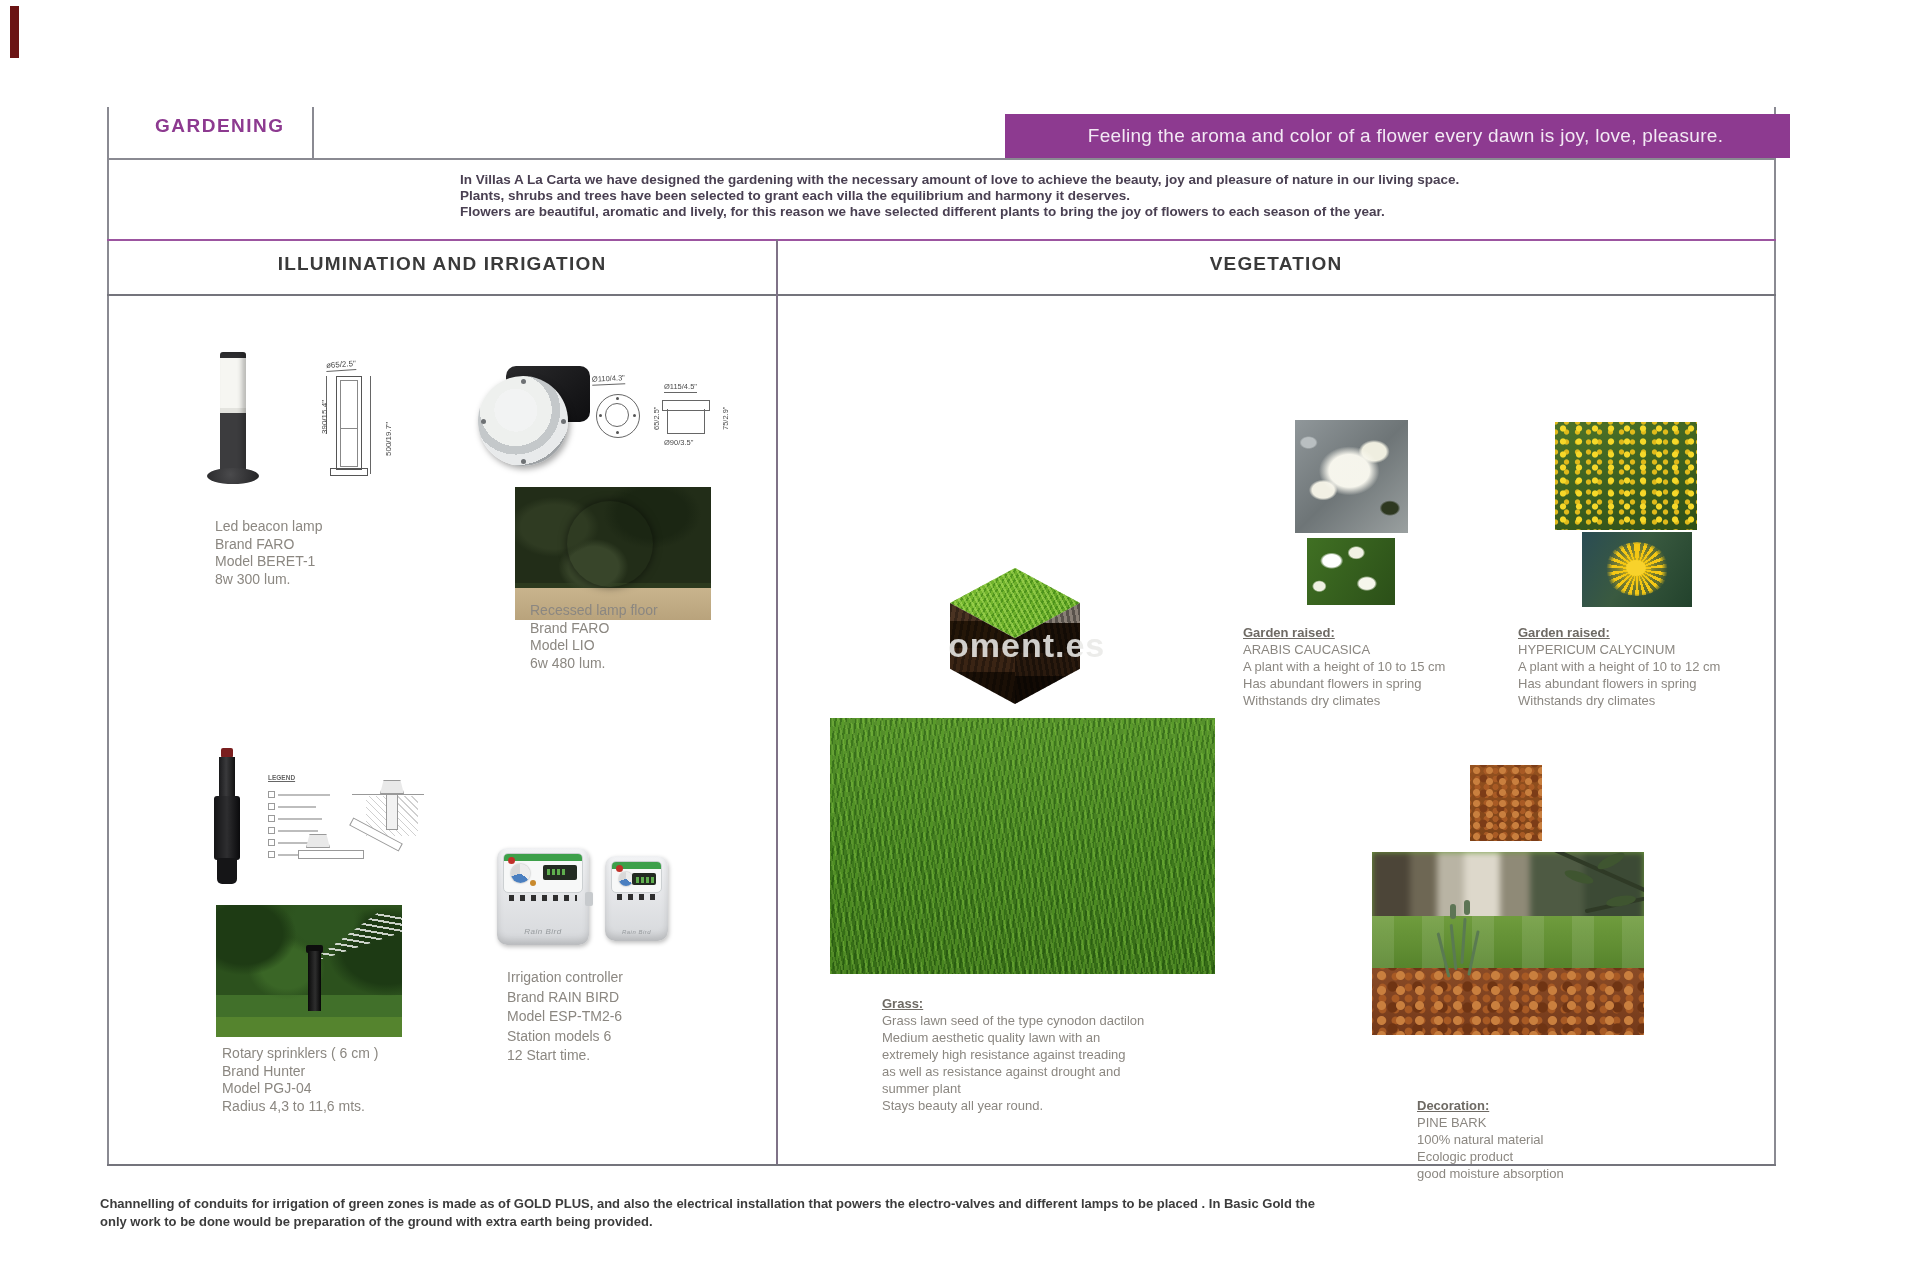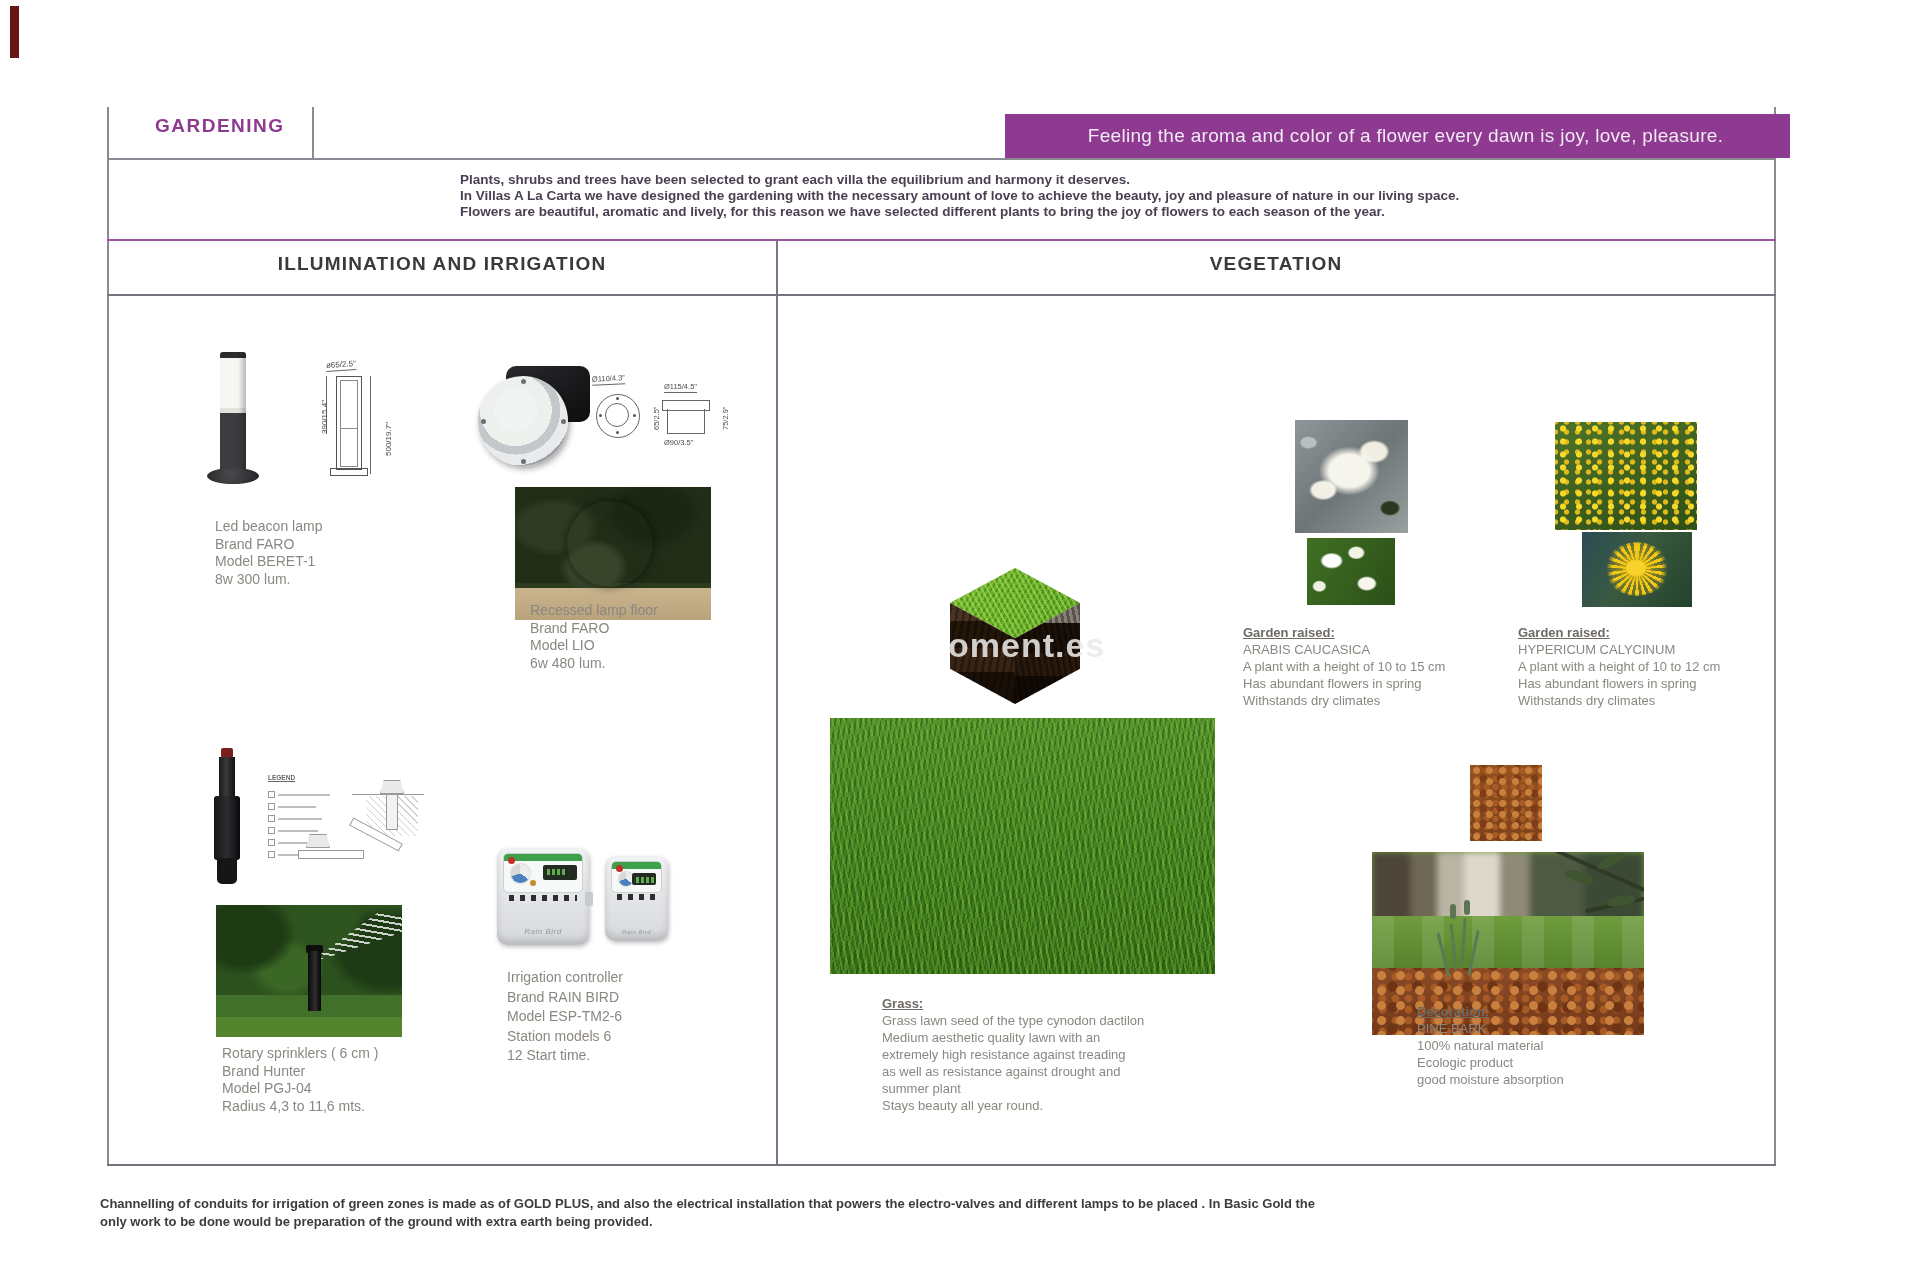--- a/index.html
+++ b/index.html
@@ -266,22 +266,22 @@
   <div class="hline header-top"></div>
   <div class="hline header-bottom"></div>
   <div class="vline column-divider"></div>
   <div class="hline bottom-border"></div>
 
   <div class="gardening-title">GARDENING</div>
   <div class="banner">
     <span>Feeling the aroma and color of a flower every dawn is joy, love, pleasure.</span>
   </div>
   <div class="intro">
+    <div>In Villas A La Carta we have designed the gardening with the necessary amount of love to achieve the beauty, joy and pleasure of nature in our living space.</div>
     <div>Plants, shrubs and trees have been selected to grant each villa the equilibrium and harmony it deserves.</div>
-    <div>In Villas A La Carta we have designed the gardening with the necessary amount of love to achieve the beauty, joy and pleasure of nature in our living space.</div>
     <div>Flowers are beautiful, aromatic and lively, for this reason we have selected different plants to bring the joy of flowers to each season of the year.</div>
   </div>
 
   <div class="col-header left">ILLUMINATION AND IRRIGATION</div>
   <div class="col-header right">VEGETATION</div>
 
   <div class="beacon-photo">
     <div class="beacon-pole"></div>
     <div class="beacon-base"></div>
   </div>
@@ -475,21 +475,21 @@
       <div class="bud" style="left:26px;top:0;"></div>
       <div class="bud" style="left:40px;top:-4px;"></div>
     </div>
     <div class="branch-rod" style="right:-20px;top:18px;transform:rotate(24deg);"></div>
     <div class="branch-rod" style="right:-30px;top:48px;width:90px;transform:rotate(-12deg);"></div>
     <div class="leaf" style="right:18px;top:4px;transform:rotate(-28deg);"></div>
     <div class="leaf" style="right:50px;top:20px;transform:rotate(18deg);"></div>
     <div class="leaf" style="right:8px;top:44px;transform:rotate(-10deg);"></div>
   </div>
 
-  <div class="cap veg-cap" style="left:1417px;top:1003px;">
+  <div class="cap veg-cap" style="left:1417px;top:1097px;">
     <div class="hd">Decoration:</div>
     <div>PINE BARK</div>
     <div>100% natural material</div>
     <div>Ecologic product</div>
     <div>good moisture absorption</div>
   </div>
 
   <div class="footer">
     <div>Channelling of conduits for irrigation of green zones is made as of GOLD PLUS, and also the electrical installation that powers the electro-valves and different lamps to be placed . In Basic Gold the</div>
     <div>only work to be done would be preparation of the ground with extra earth being provided.</div>

